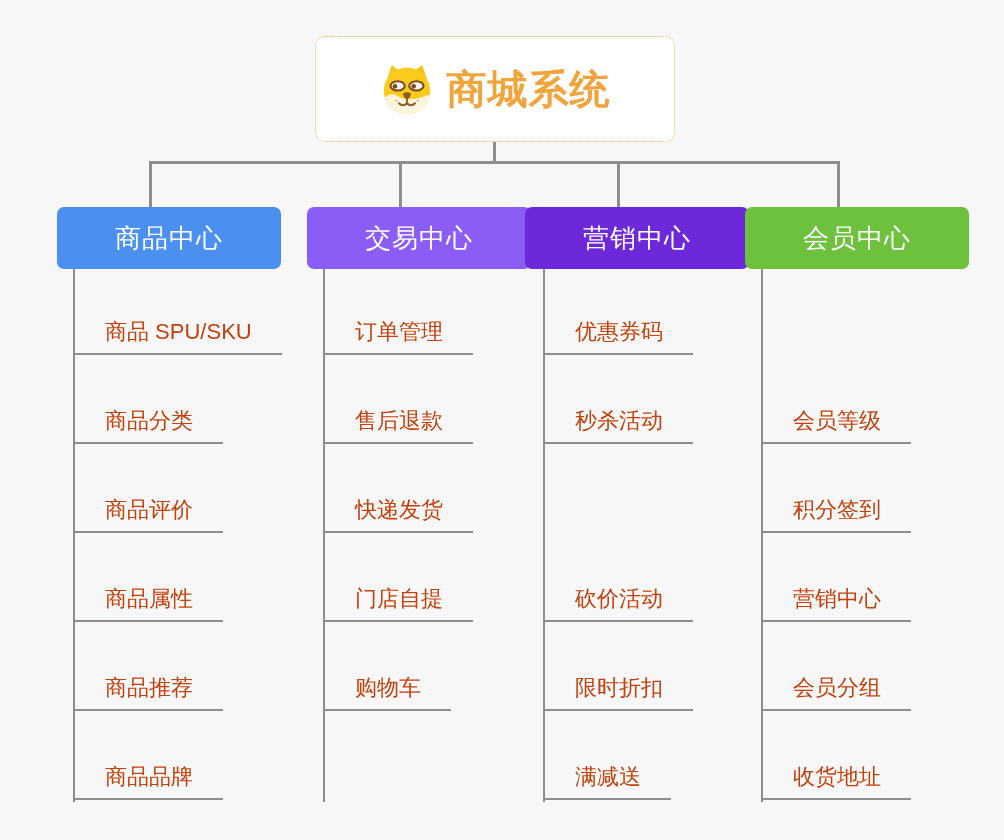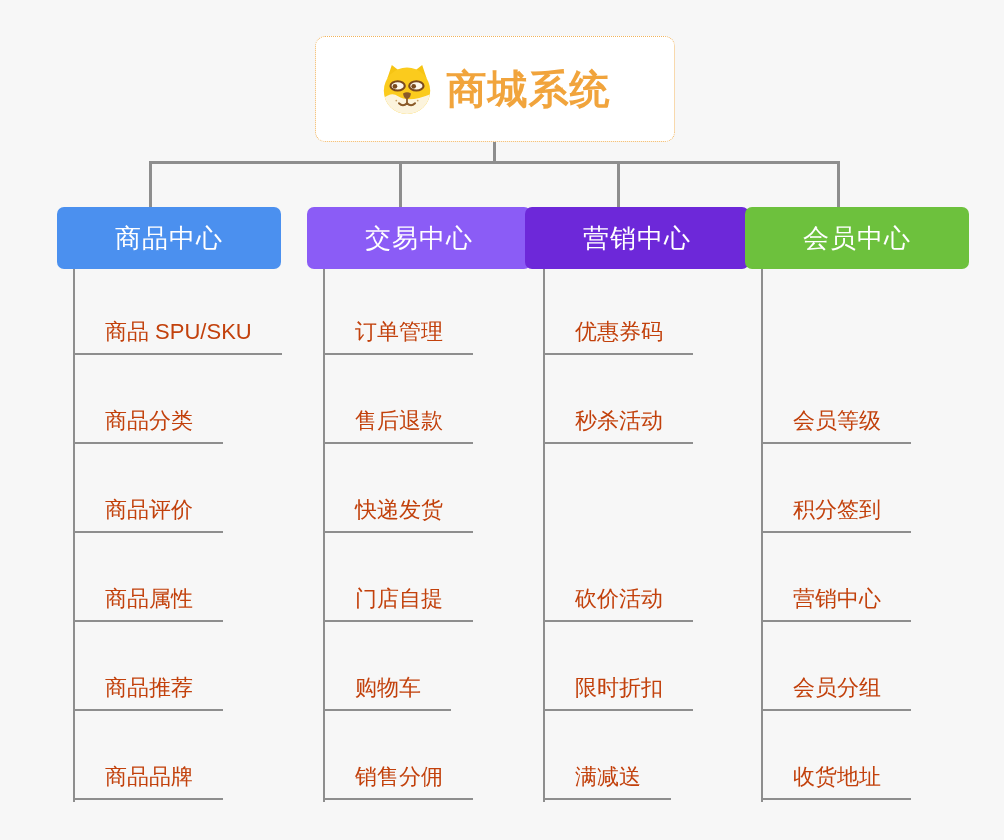--- a/index.html
+++ b/index.html
@@ -96,21 +96,20 @@
   <div class="item col1 r3">商品评价</div>
   <div class="item col1 r4">商品属性</div>
   <div class="item col1 r5">商品推荐</div>
   <div class="item col1 r6">商品品牌</div>
 
   <div class="item col2 r1">订单管理</div>
   <div class="item col2 r2">售后退款</div>
   <div class="item col2 r4">门店自提</div>
   <div class="item col2 r3">快递发货</div>
   <div class="item col2 r5">购物车</div>
-  <div class="item col2 r6">销售分佣</div>
 
   <div class="item col3 r1">优惠券码</div>
   <div class="item col3 r2">秒杀活动</div>
   <div class="item col3 r4">砍价活动</div>
   <div class="item col3 r5">限时折扣</div>
   <div class="item col3 r6">满减送</div>
 
   <div class="item col4 r2">会员等级</div>
   <div class="item col4 r3">积分签到</div>
   <div class="item col4 r4">营销中心</div>

